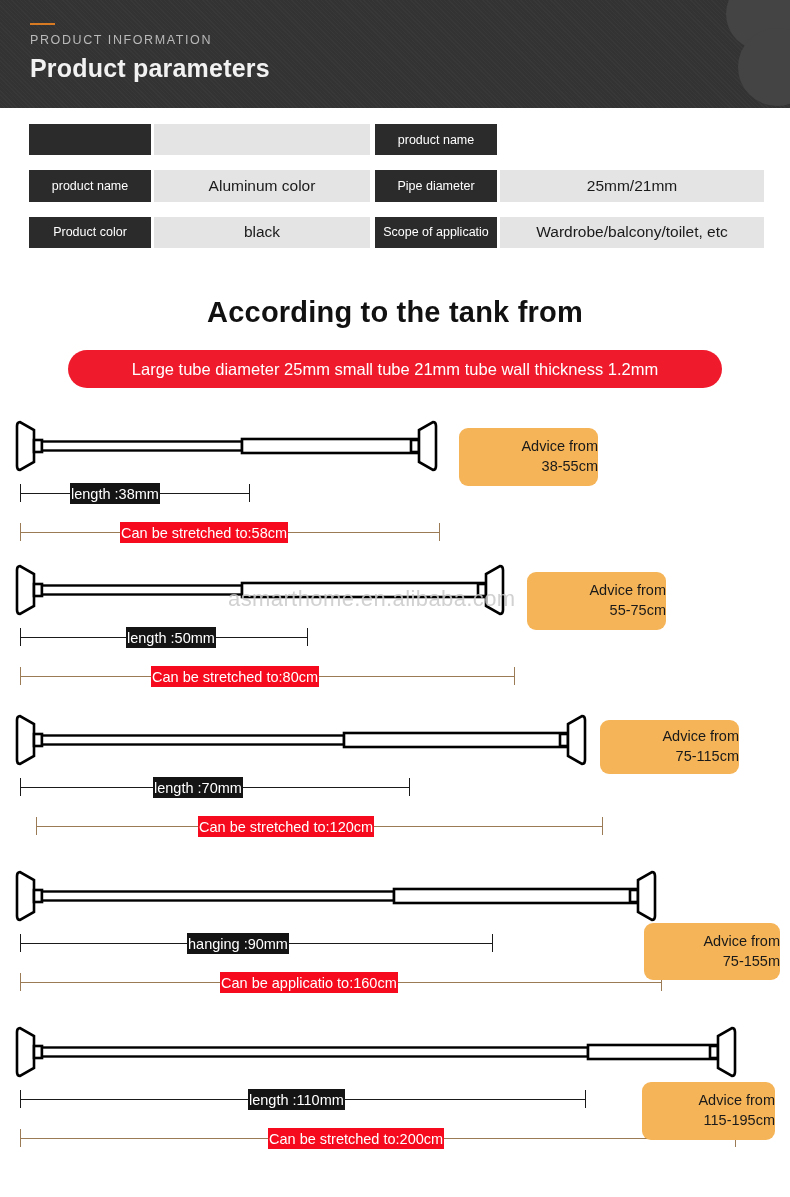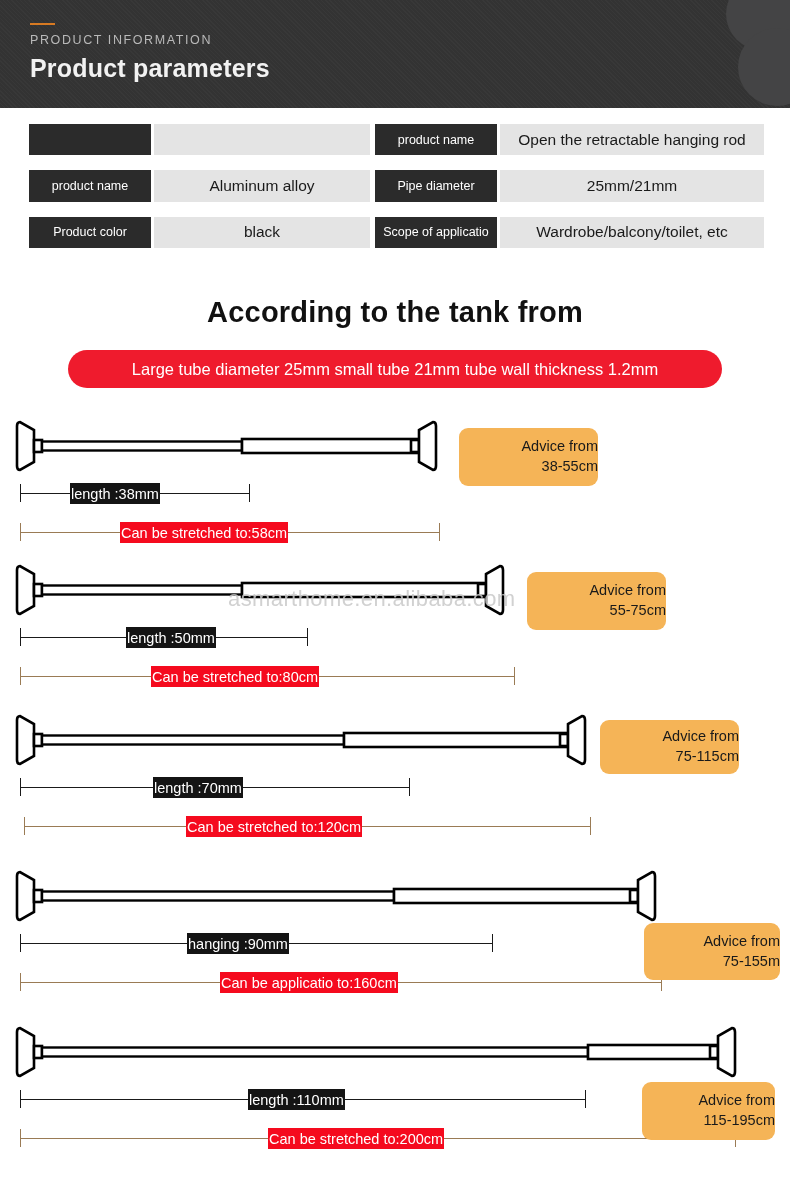--- a/index.html
+++ b/index.html
@@ -140,32 +140,31 @@
 
 <div class="table-wrap">
 
   <div class="tbl left">
     <div class="trow">
       <div class="tkey"></div>
       <div class="tval"></div>
     </div>
     <div class="trow">
       <div class="tkey">product name</div>
-      <div class="tval">Aluminum alloy</div>
+      <div class="tval">Aluminum color</div>
     </div>
     <div class="trow">
       <div class="tkey">Product color</div>
       <div class="tval">black</div>
     </div>
   </div>
 
   <div class="tbl right">
     <div class="trow">
       <div class="tkey">product name</div>
-      <div class="tval">Open the retractable hanging rod</div>
     </div>
     <div class="trow">
       <div class="tkey">Pipe diameter</div>
       <div class="tval">25mm/21mm</div>
     </div>
     <div class="trow">
       <div class="tkey">Scope of applicatio</div>
       <div class="tval">Wardrobe/balcony/toilet, etc</div>
     </div>
   </div>
@@ -247,21 +246,21 @@
     <path d="M582 4 Q585 4 585 8 L585 48 Q585 52 582 52 L568 44 L568 12 Z" fill="#fff" stroke="#000" stroke-width="2.6"></path>
   </svg>
 
   <div class="dim" style="left:20px;top:66px;width:390px;">
     <div class="dim-line"></div>
     <div class="dim-tick start"></div>
     <div class="dim-tick end"></div>
     <div class="dim-label black" style="left:133px;">length :70mm</div>
   </div>
 
-  <div class="dim brown" style="left:24px;top:105px;width:567px;">
+  <div class="dim brown" style="left:36px;top:105px;width:567px;">
     <div class="dim-line"></div>
     <div class="dim-tick start"></div>
     <div class="dim-tick end"></div>
     <div class="dim-label red" style="left:162px;">Can be stretched to:120cm</div>
   </div>
 
   <div class="advice" style="left:600px;top:8px;width:139px;height:54px;">
     <span>Advice from</span>
     <span>75-115cm</span>
   </div>

